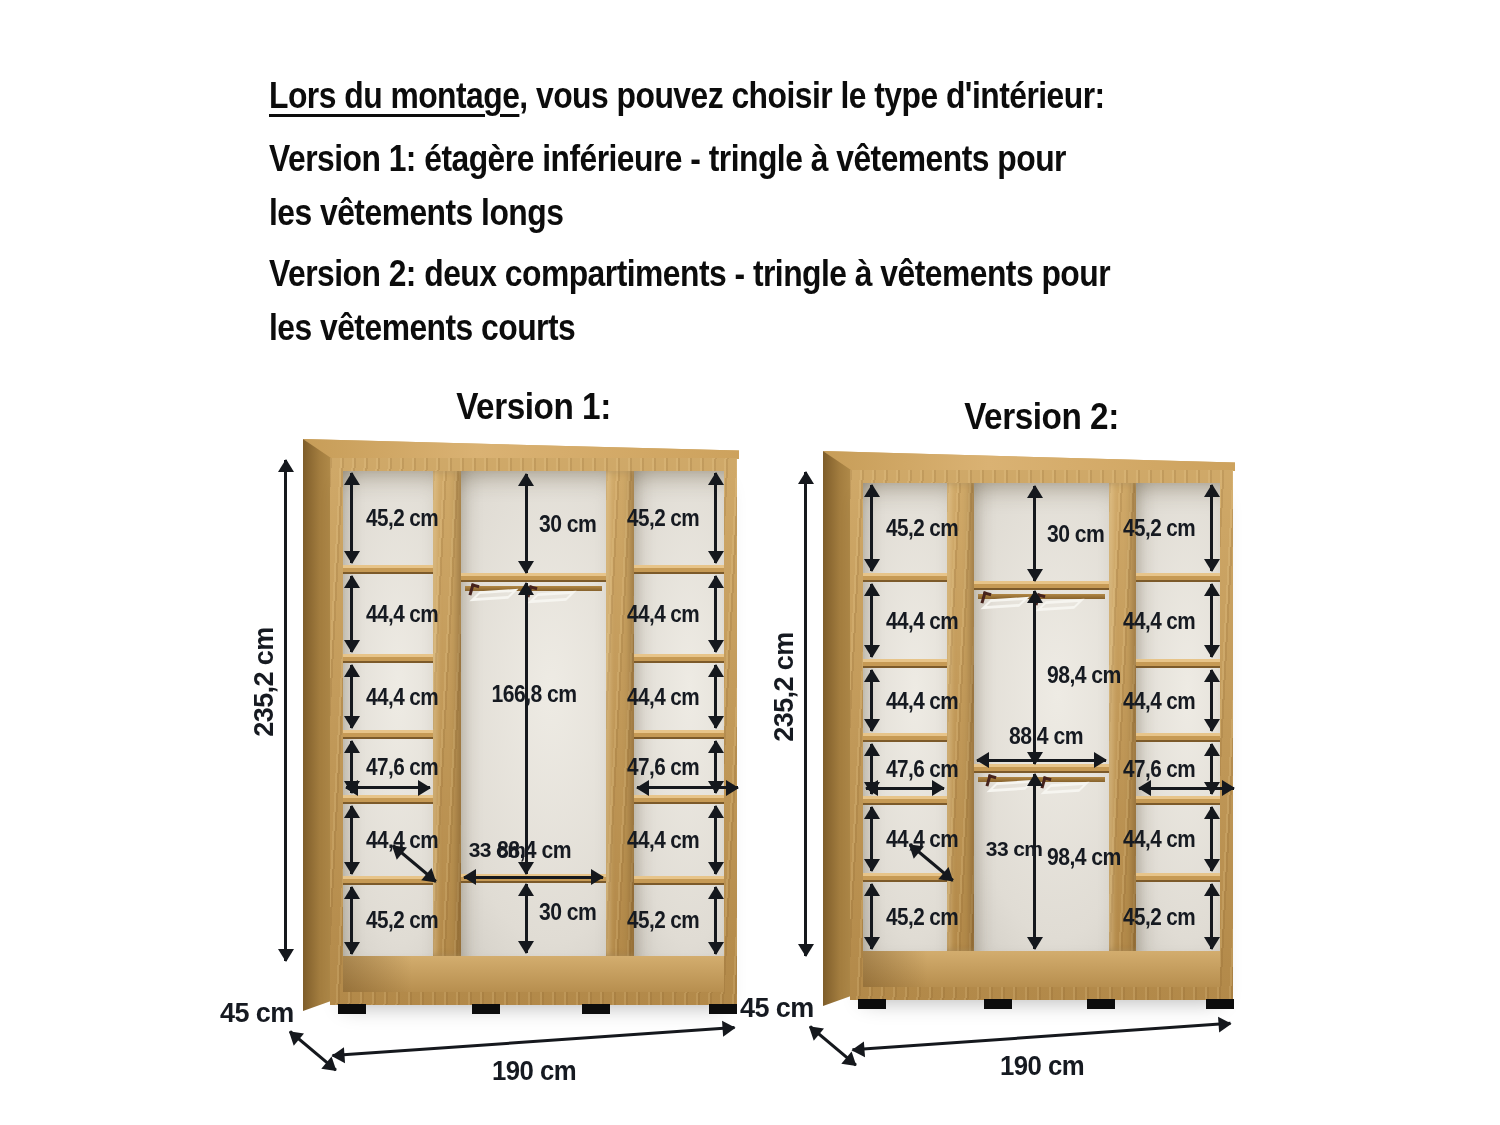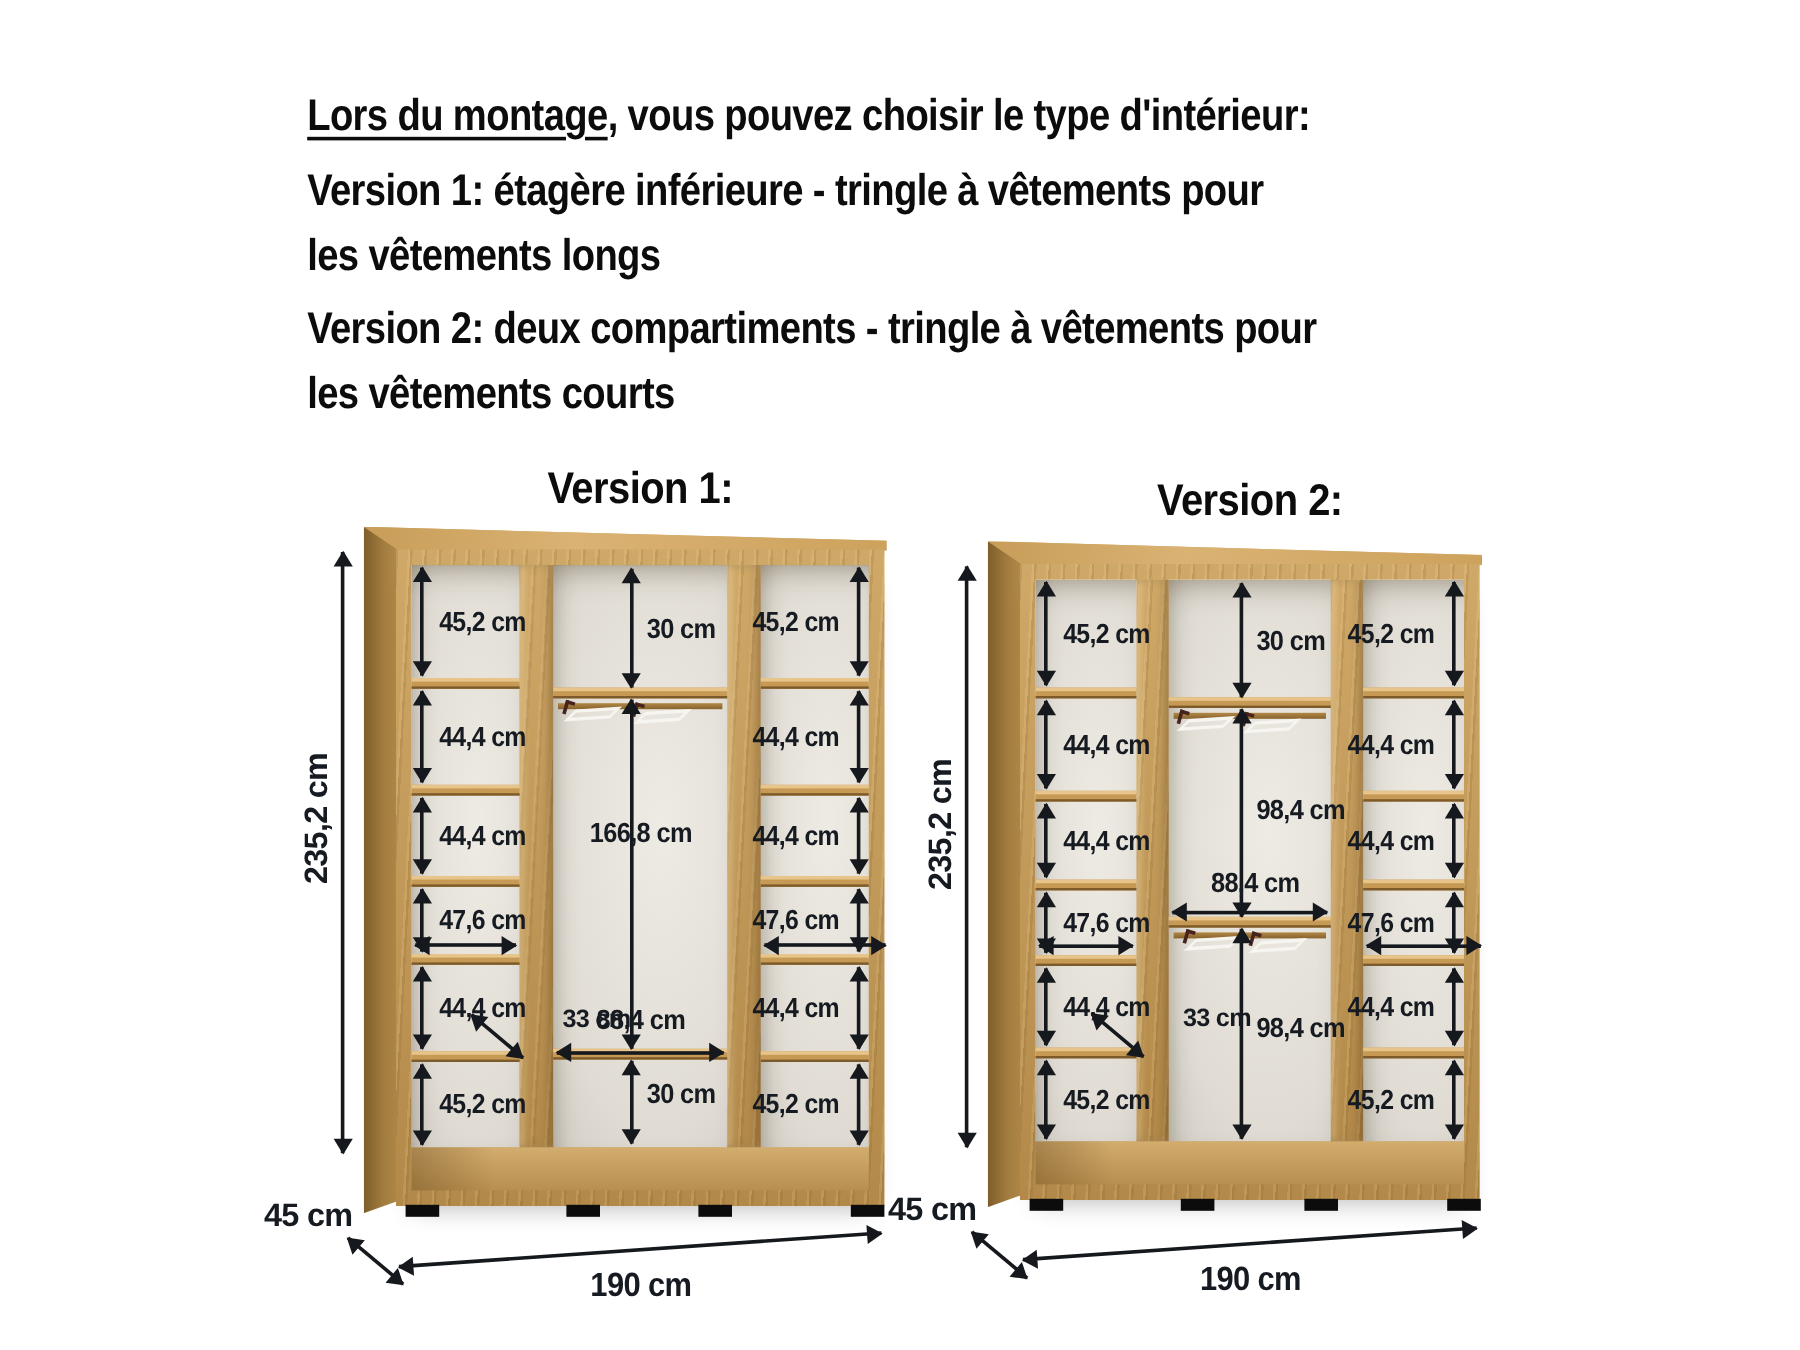--- a/index.html
+++ b/index.html
@@ -3,21 +3,21 @@
 <meta charset="utf-8">
 <style>
   * { box-sizing: border-box; margin: 0; padding: 0; }
   html,body { background:#ffffff; }
   .canvas {
     position: relative; width: 1500px; height: 1125px; overflow: hidden;
     background:#ffffff; font-family: "Liberation Sans", sans-serif; color:#14171d;
   }
 
   
-  .intro { position:absolute; left:256px; top:74px; width:1100px; }
+  .intro { position:absolute; left:269px; top:74px; width:1100px; }
   .intro-line {
     font-size:37px; font-weight:700; color:#0c0c0c; white-space:nowrap;
     transform: scaleX(.86); transform-origin:left top; letter-spacing:-0.6px;
     line-height:44px;
   }
   .intro-line.l1 { margin-bottom:19px; }
   .intro-line.l2 { margin-bottom:10px; }
   .intro-line.l3 { margin-bottom:17px; }
   .intro-line.l4 { margin-bottom:10px; }
   .u { text-decoration: underline; text-decoration-thickness:3px; text-underline-offset:6px; }

